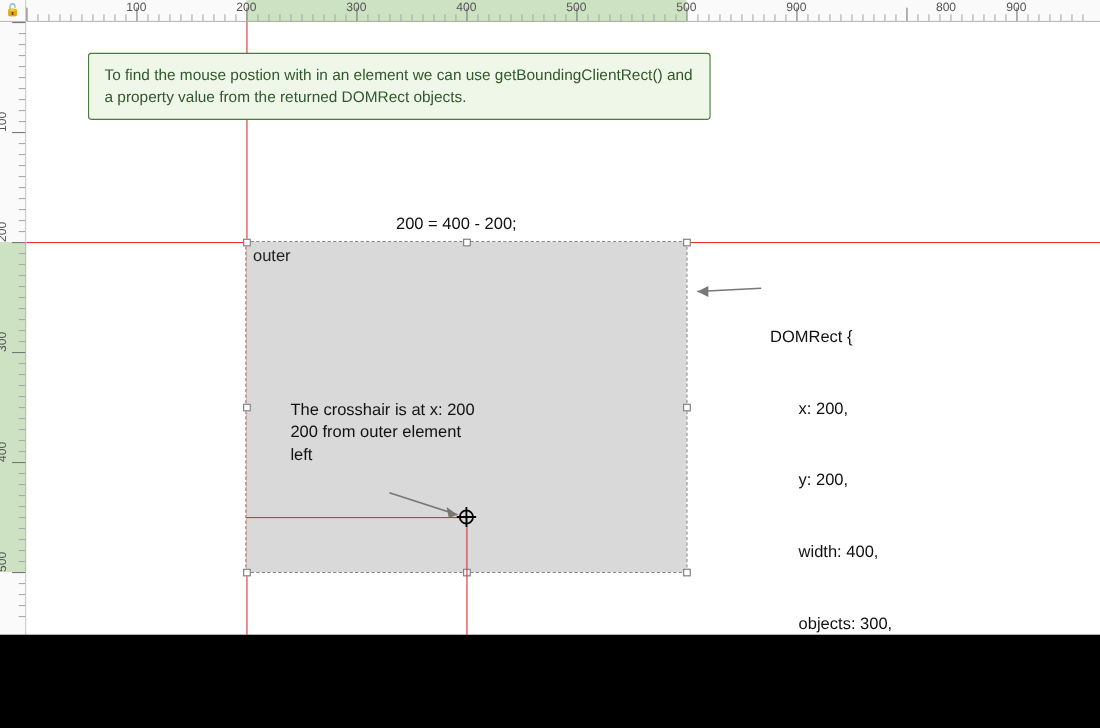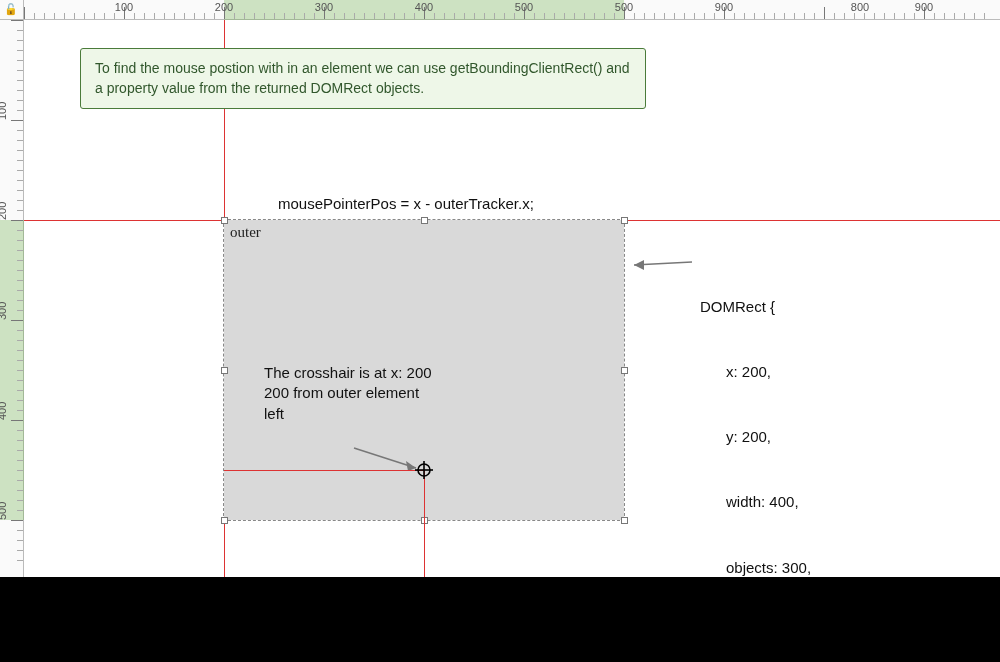--- a/index.html
+++ b/index.html
@@ -23,21 +23,21 @@
   .tick-minor-v { position: absolute; right: 0; height: 0; width: 6px; border-top: 1px solid #aaa; }
   .tick-label-v { position: absolute; left: 2px; font-size: 11px; color: #555; transform: translateY(-50%) rotate(-90deg); transform-origin: left center; }
 
   .canvas { position: absolute; left: 24px; top: 20px; width: 976px; height: 557px; background: #fff; }
 
   .tip-box { position: absolute; background: #eef7e8; border: 1px solid #4a7b3a; border-radius: 3px; padding: 10px 14px; color: #31572c; line-height: 1.4; }
 
   .code-block { position: absolute; font-size: 15px; color: #111; line-height: 1.7; white-space: pre; }
 
   .outer-rect { position: absolute; background: #d9d9d9; outline: 1px dashed #888; }
-  .outer-label { position: absolute; left: 6px; top: 4px; font-size: 15px; font-family: Liberation Serif, serif; }
+  .outer-label { position: absolute; left: 6px; top: 4px; font-size: 15px; }
   .sel-handle { position: absolute; width: 7px; height: 7px; background: #fff; border: 1px solid #777; }
 
   .guide-h { position: absolute; left: 0; height: 0; border-top: 1px solid #d33; width: 976px; pointer-events: none; }
   .guide-v { position: absolute; top: 0; width: 0; border-left: 1px solid #d33; height: 557px; pointer-events: none; }
 
   .inner-line-h { position: absolute; height: 0; border-top: 1.5px solid #d33; }
   .inner-line-v { position: absolute; width: 0; border-left: 1.5px solid #d33; }
 
   .crosshair-note { position: absolute; font-size: 15px; color: #111; line-height: 1.35; }
   .domrect-block { position: absolute; font-size: 15px; color: #111; line-height: 1.45; white-space: pre; }
@@ -232,21 +232,20 @@
   <div class="canvas" id="canvas">
 
     <div class="guide-h" style="top:200px;"></div>
     <div class="guide-v" style="left:200px;"></div>
 
     <div class="tip-box" style="left:56px; top:28px; width:566px;">
       <span>To find the mouse postion with in an element we can use getBoundingClientRect() and a property value from the returned DOMRect objects.</span>
     </div>
 
     <div class="code-block" style="left:254px; top:120px;">
-      <div>mousePointerPos = x - outerTracker.x;</div>
       <div style="padding-left:82px;">200 = 400 - 200;</div>
       <div style="padding-left:4px;">mousePointerPos = 200;</div>
     </div>
 
     <div class="outer-rect" id="outerRect" style="left: 200px; top: 200px; width: 400px; height: 300px;">
       <span class="outer-label">outer</span>
     </div>
 
     <div id="handles">
         <div class="sel-handle" style="left: 196.5px; top: 196.5px;"></div>

